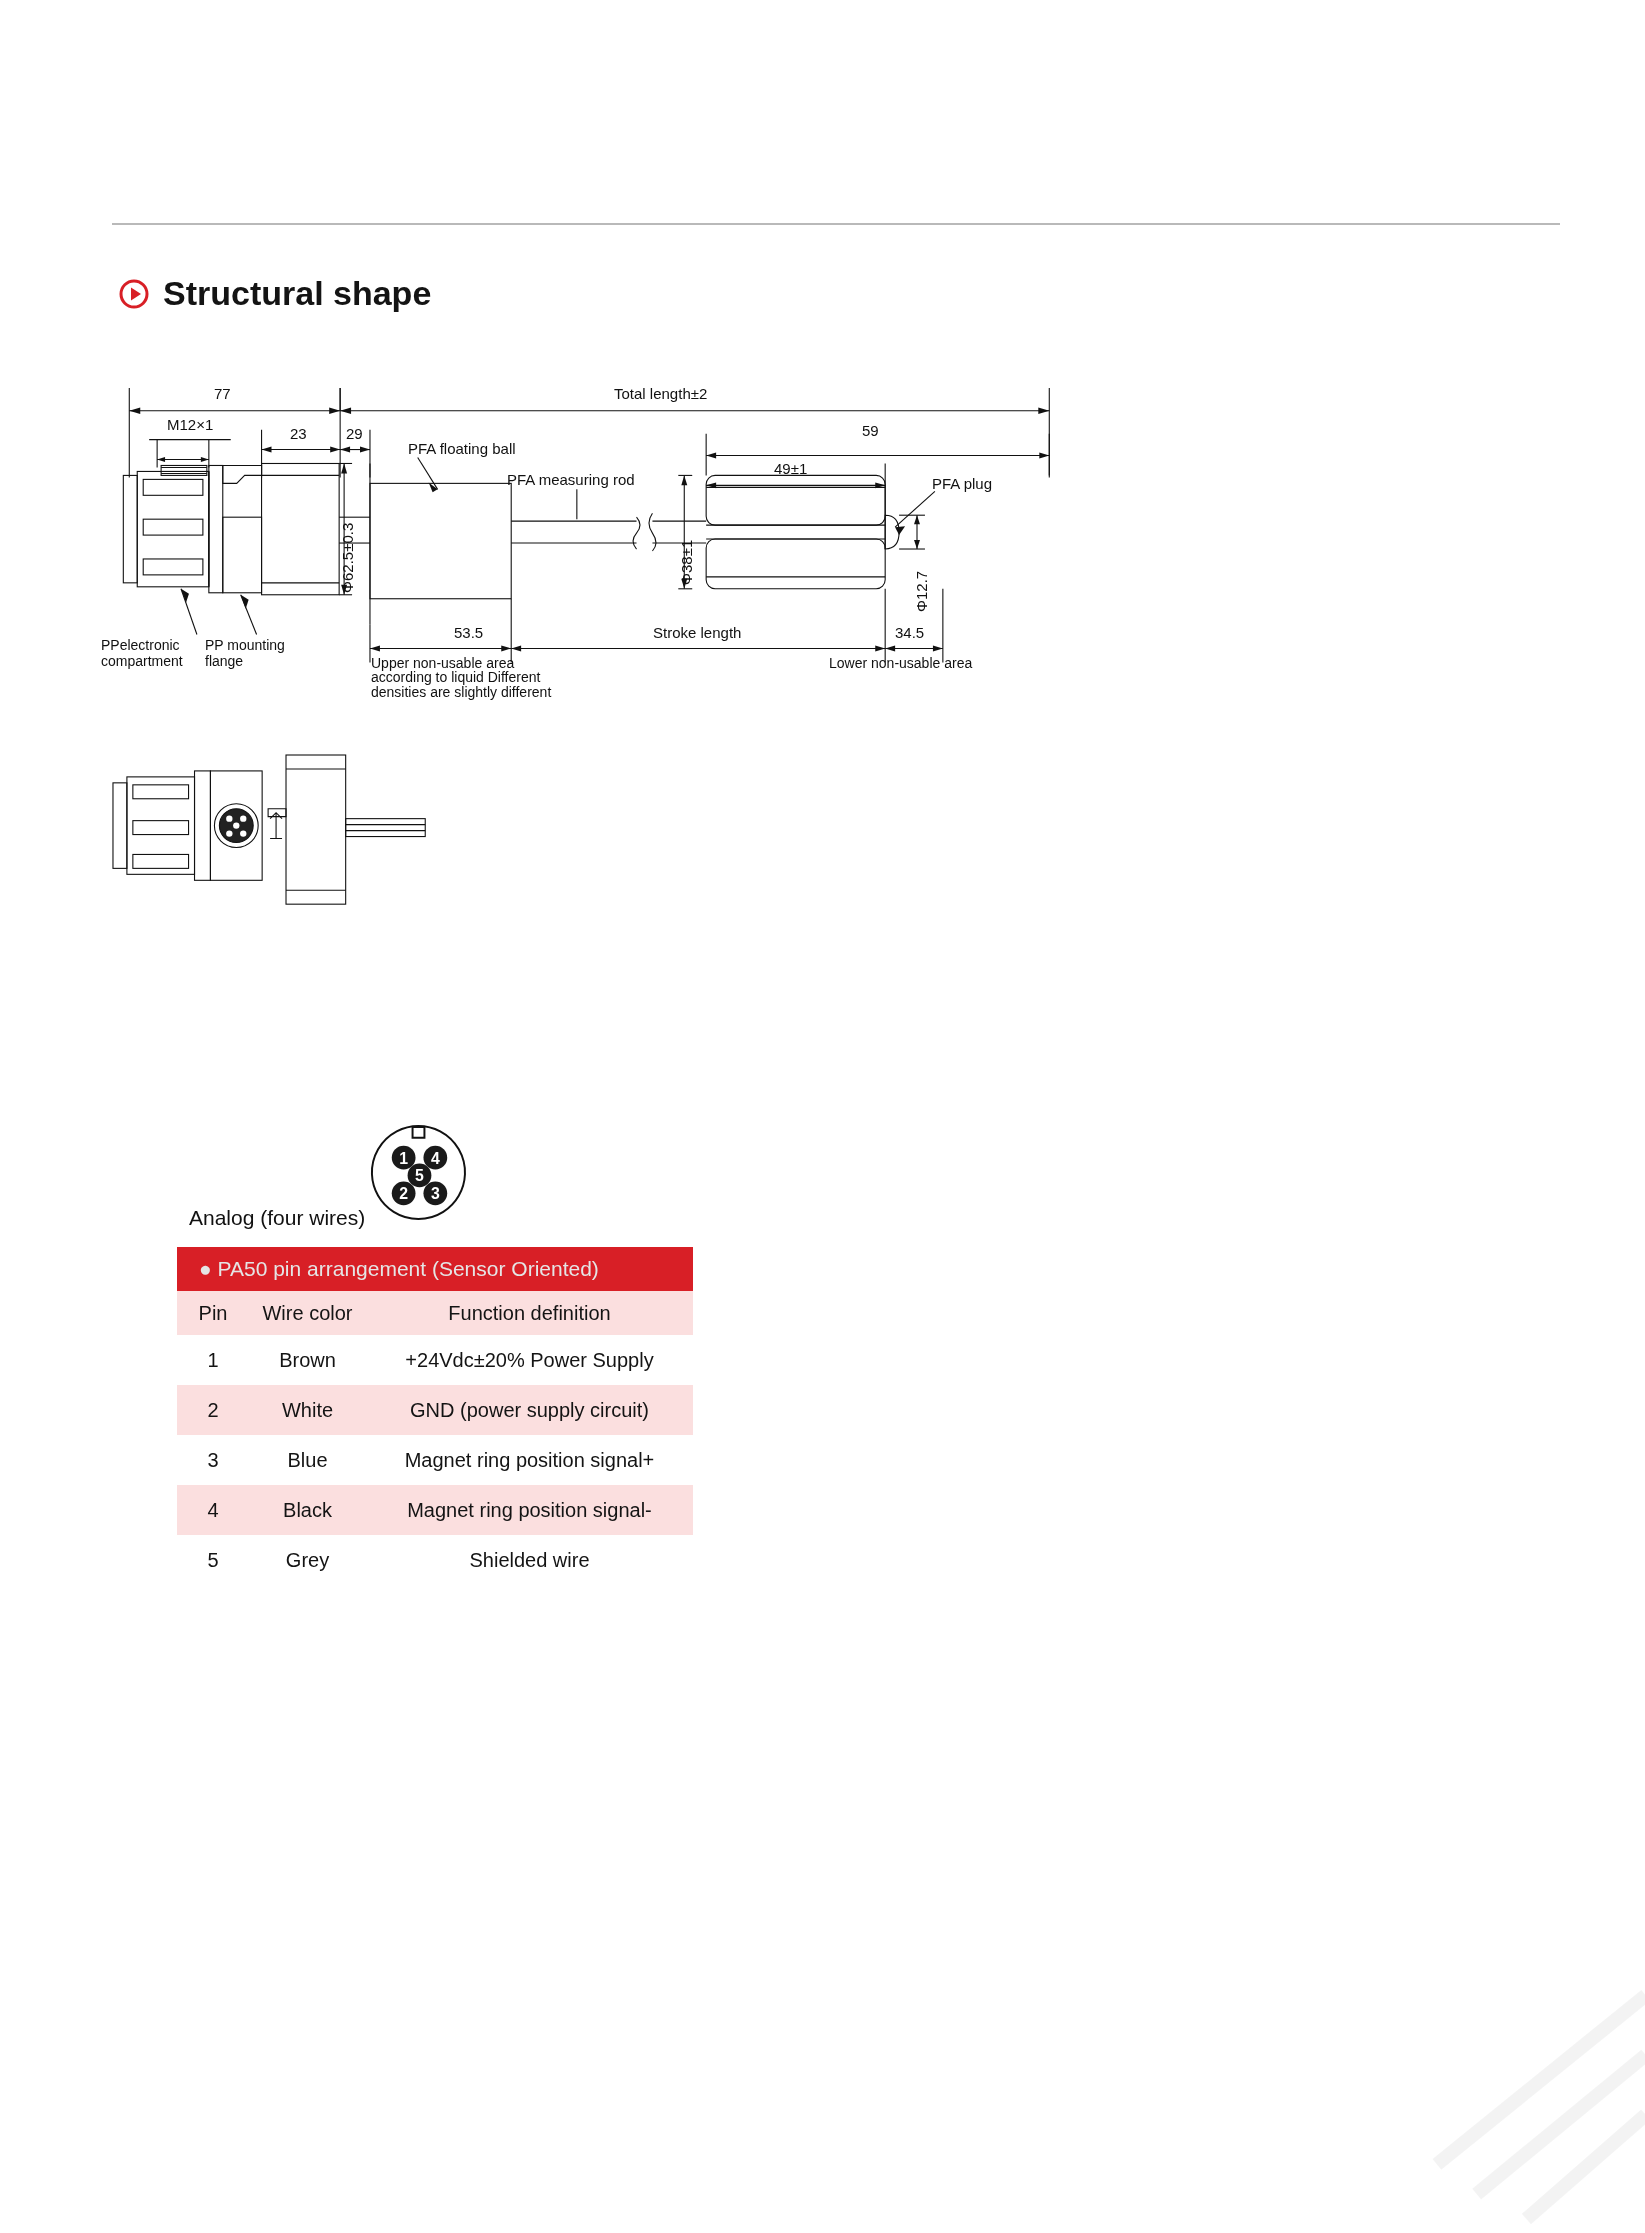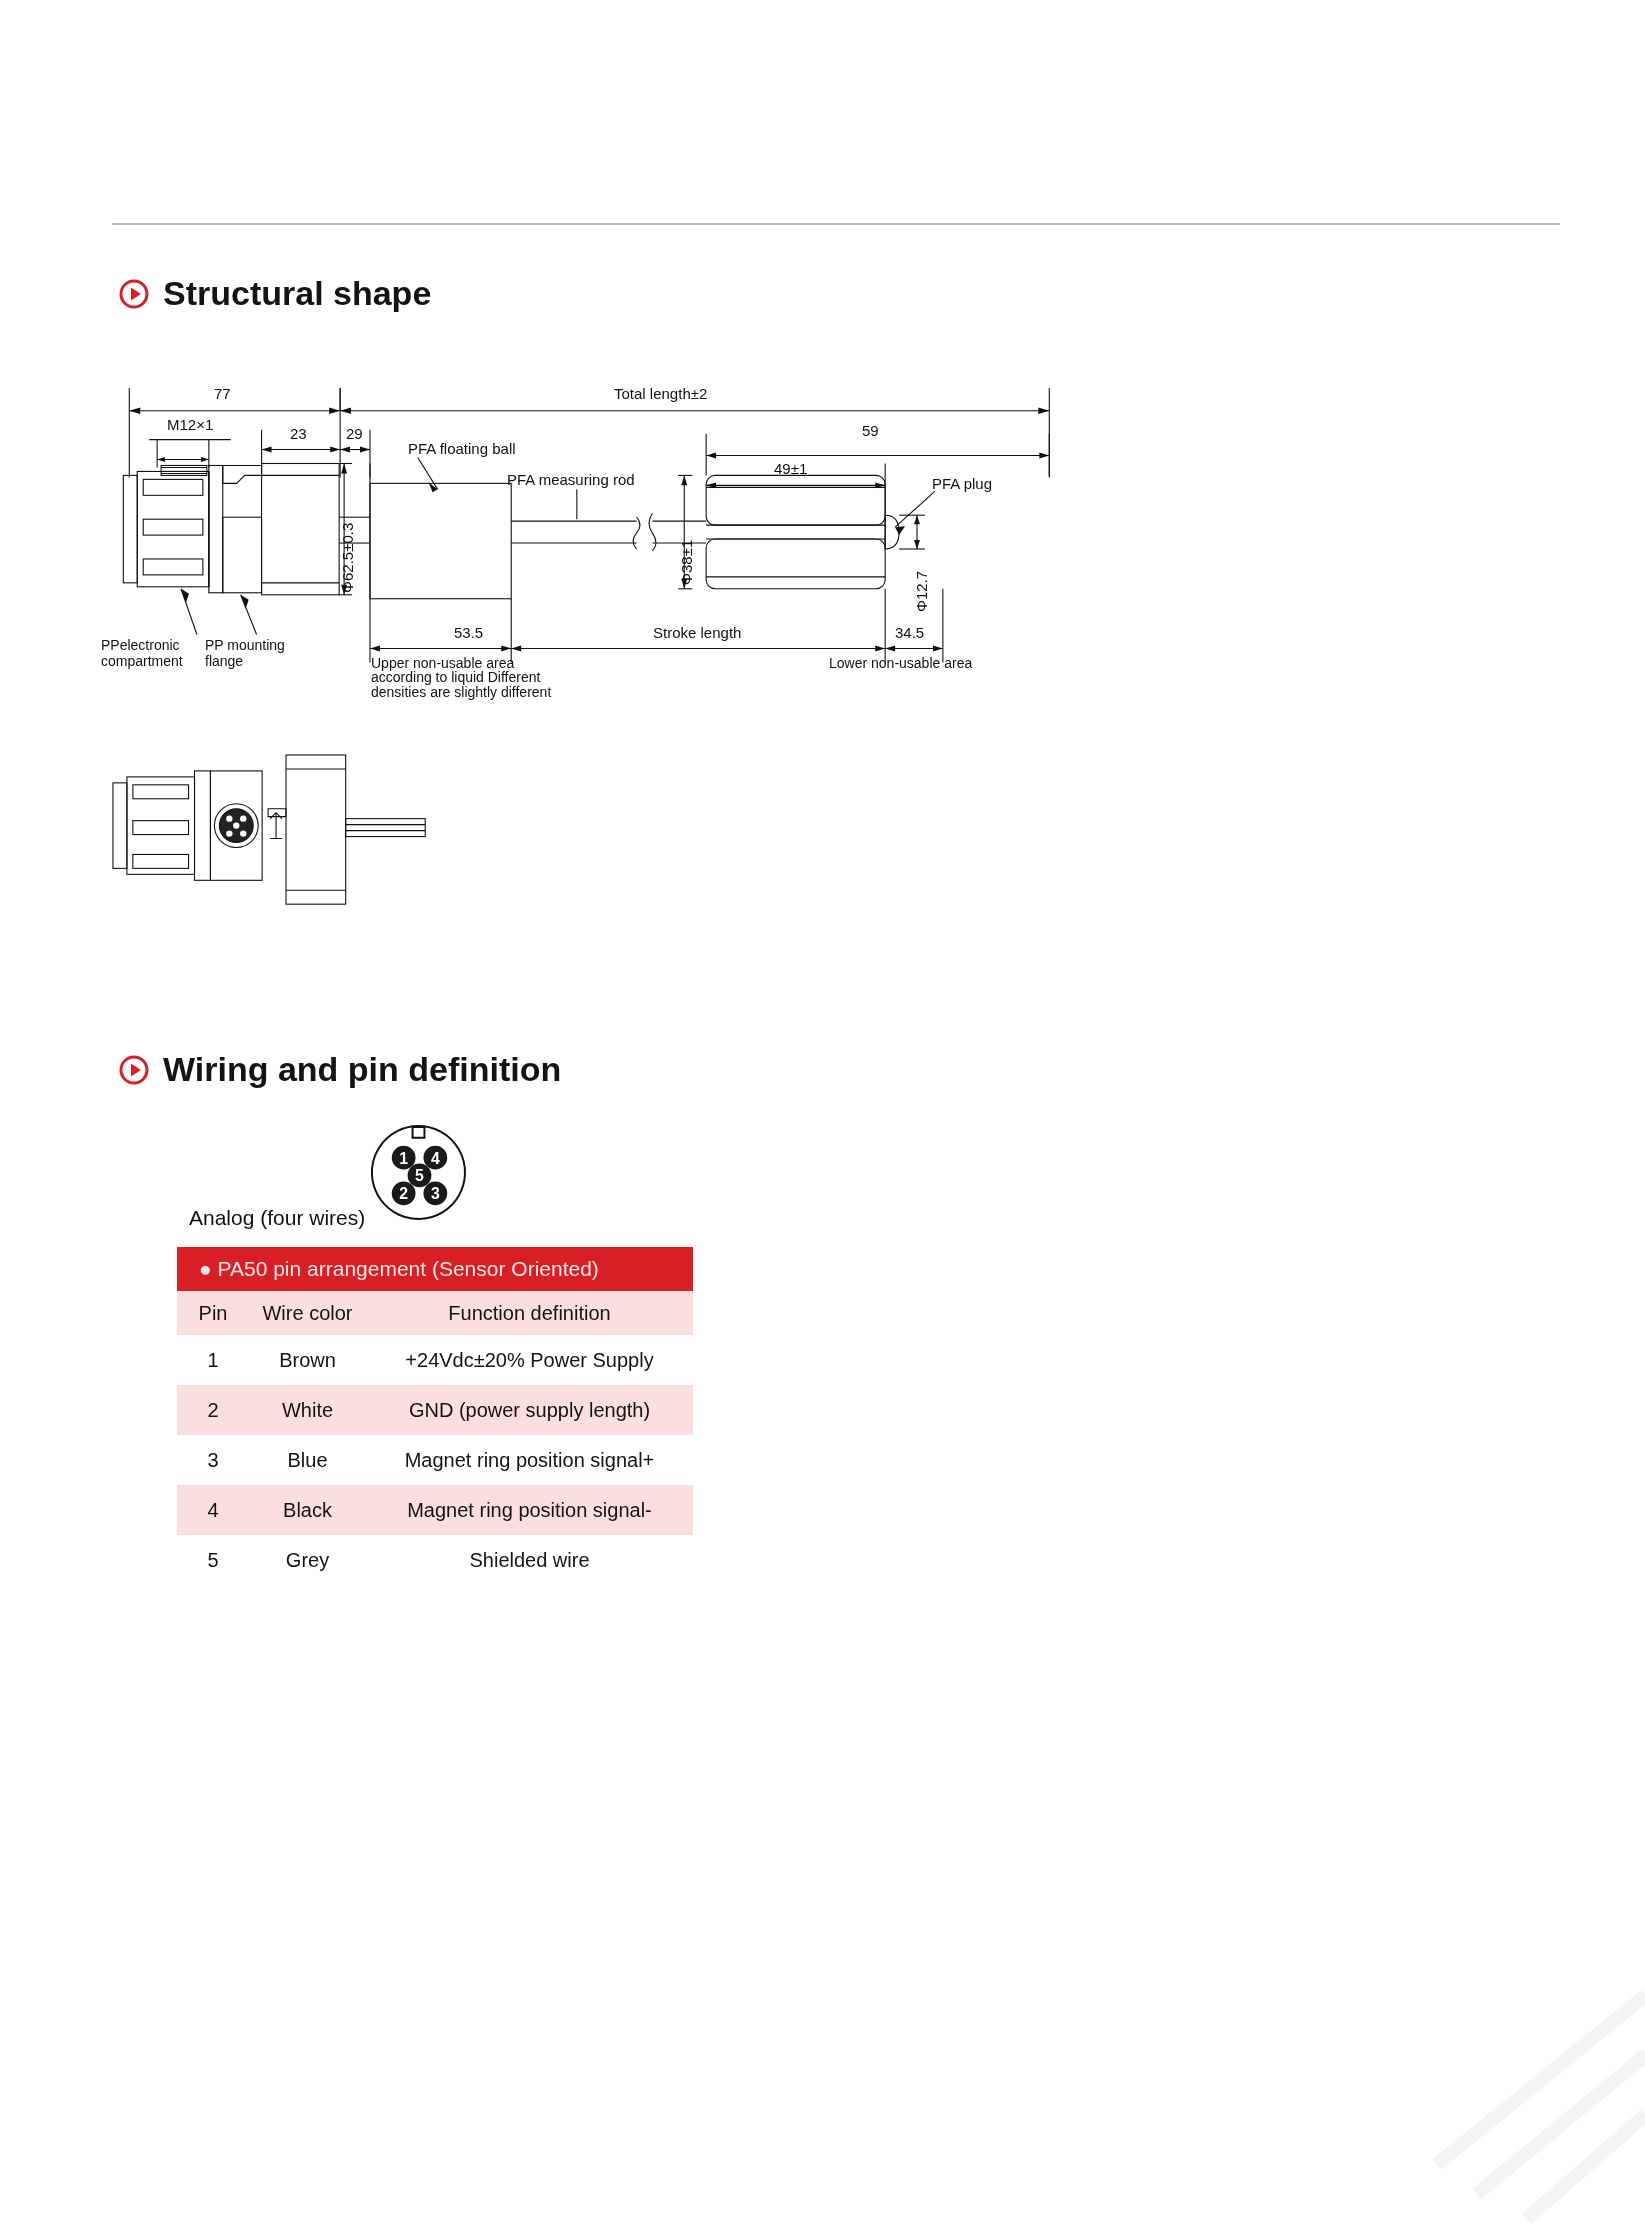--- a/index.html
+++ b/index.html
@@ -294,27 +294,20 @@
         <line x1="178" y1="18" x2="238" y2="18"></line>
         <line x1="178" y1="140" x2="238" y2="140"></line>
 
         <rect x="238" y="68" width="80" height="18"></rect>
         <line x1="238" y1="74" x2="318" y2="74"></line>
         <line x1="238" y1="80" x2="318" y2="80"></line>
       </g>
     </svg>
   </div>
 
-  <div class="section-head" style="left:119px; top:1050px;">
-    <svg class="play-icon" viewBox="0 0 30 30">
-      <circle cx="15" cy="15" r="13" fill="none" stroke="#d81f26" stroke-width="3"></circle>
-      <path d="M12 8.5 L22 15 L12 21.5 Z" fill="#d81f26"></path>
-    </svg>
-    <span class="section-title">Wiring and pin definition</span>
-  </div>
 
   <div class="conn">
     <svg width="101" height="101" viewBox="0 0 102 102">
       <path d="M51 4 a47 47 0 1 1 -0.1 0 z" fill="#fff" stroke="#111" stroke-width="2"></path>
       <path d="M45 5 h12 v11 h-12 z" fill="#fff" stroke="#111" stroke-width="2"></path>
       <g fill="#1a1a1a">
         <circle cx="36" cy="36" r="12"></circle>
         <circle cx="68" cy="36" r="12"></circle>
         <circle cx="52" cy="54" r="12"></circle>
         <circle cx="36" cy="72" r="12"></circle>
@@ -352,21 +345,21 @@
     </thead>
     <tbody>
       <tr>
         <td>1</td>
         <td>Brown</td>
         <td>+24Vdc±20% Power Supply</td>
       </tr>
       <tr class="row-alt">
         <td>2</td>
         <td>White</td>
-        <td>GND (power supply length)</td>
+        <td>GND (power supply circuit)</td>
       </tr>
       <tr>
         <td>3</td>
         <td>Blue</td>
         <td>Magnet ring position signal+</td>
       </tr>
       <tr class="row-alt">
         <td>4</td>
         <td>Black</td>
         <td>Magnet ring position signal-</td>

